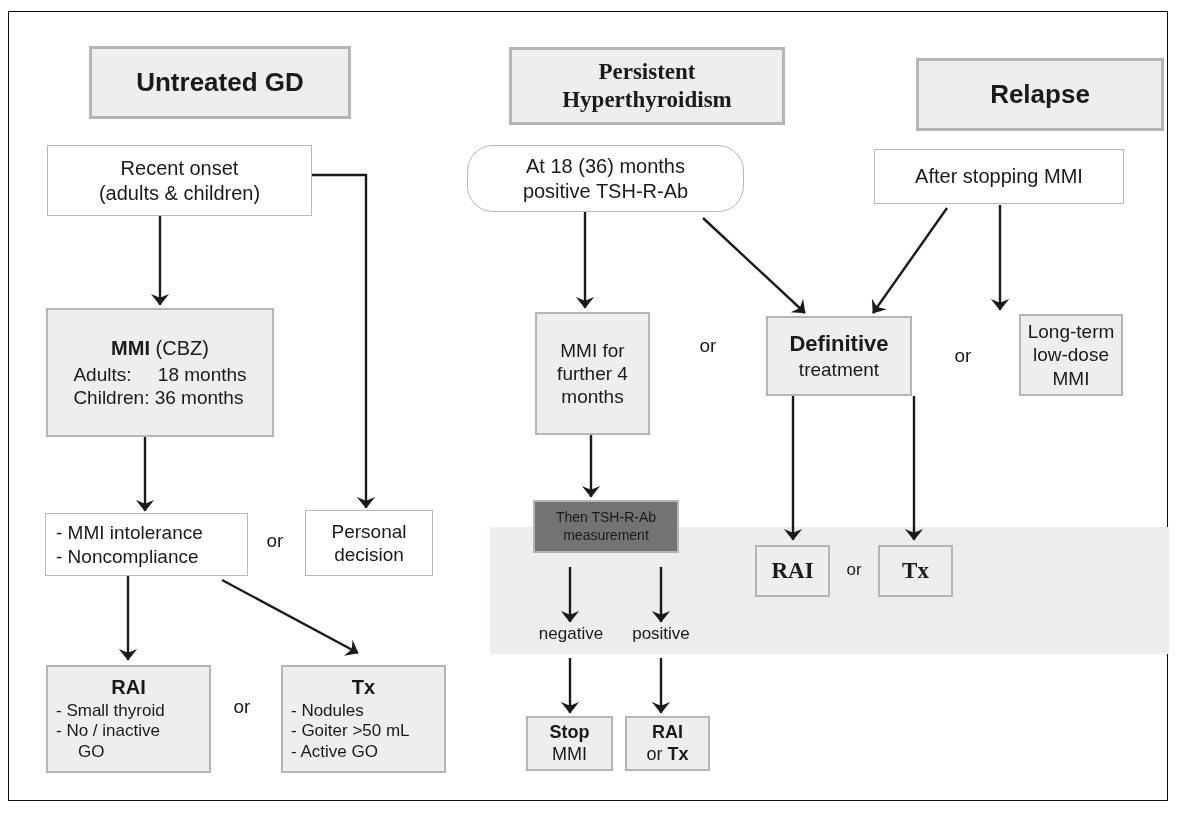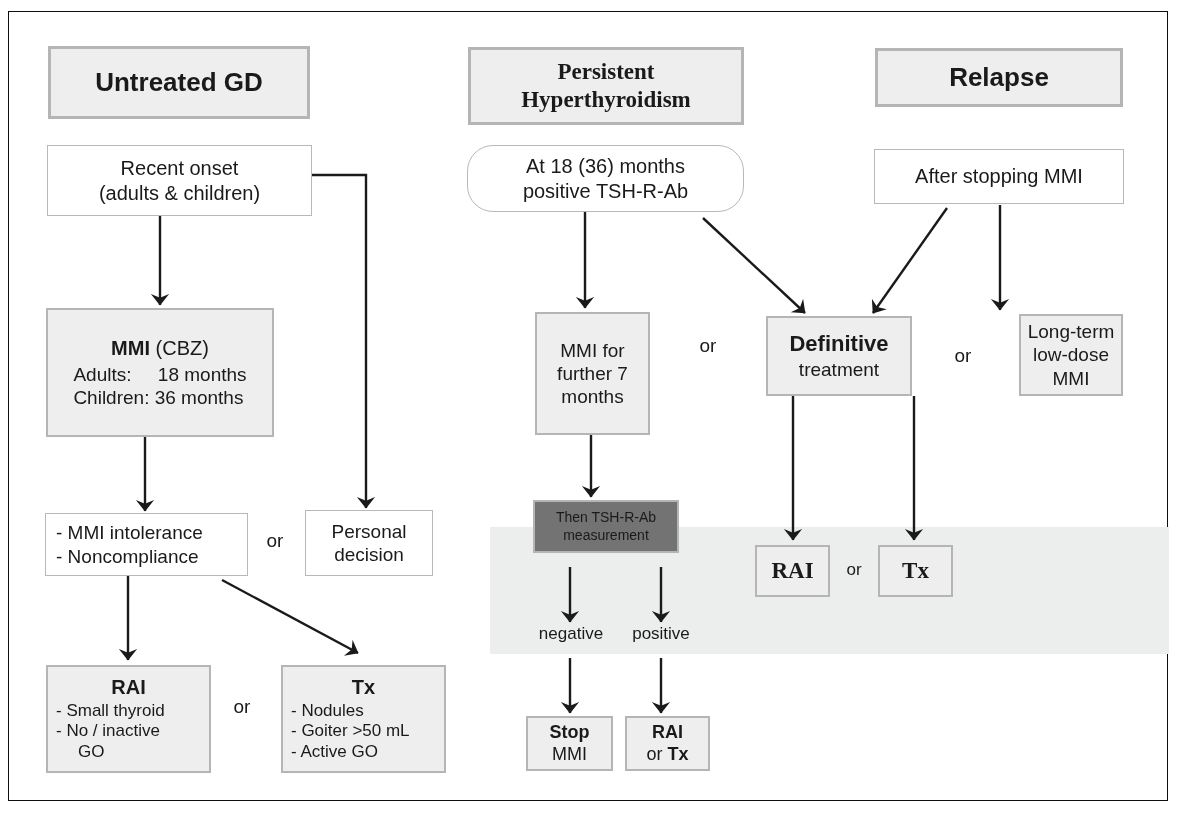--- a/index.html
+++ b/index.html
@@ -36,21 +36,21 @@
     box-sizing:border-box;
     display:flex;
     flex-direction:column;
     align-items:center;
     justify-content:center;
     text-align:center;
     background:#ffffff;
     border:1.5px solid #b0b0b0;
     line-height:1.22;
   }
-  .box.shaded{background:#eeeeee;border:3px solid #b5b5b5;}
+  .box.shaded{background:#eeeeee;border:3px solid #b5b5b5;margin-left:41px;}
   .box.thin{border:1.5px solid #b8b8b8;background:#ffffff;}
   .box.shadefill{background:#eeeeee;border:2.5px solid #b5b5b5;}
 
   .hdr{font-weight:bold;}
 
   .t26{font-size:26px;}
   .t23{font-size:23px;font-family:Liberation Serif, serif;}
   .t20{font-size:20px;}
   .t19{font-size:19px;}
   .t18{font-size:18px;}
@@ -214,21 +214,21 @@
   <div class="box thin t20" style="left:467px;top:145px;width:277px;height:67px;border-radius:26px;">
     <span class="lines">
       <span>At 18 (36) months</span>
       <span>positive TSH-R-Ab</span>
     </span>
   </div>
 
   <div class="box shadefill t19" style="left:535px;top:312px;width:115px;height:123px;">
     <span class="lines">
       <span>MMI for</span>
-      <span>further 7</span>
+      <span>further 4</span>
       <span>months</span>
     </span>
   </div>
 
   <div class="orlbl" style="left:688px;top:335px;width:40px;">or</div>
 
   <div class="box t14" style="left:533px;top:500px;width:146px;height:53px;border:2.5px solid #b5b5b5;background:#737373;">
     <span class="lines">
       <span>Then TSH-R-Ab</span>
       <span>measurement</span>
@@ -245,21 +245,21 @@
     </span>
   </div>
 
   <div class="box shadefill t18" style="left:625px;top:716px;width:85px;height:55px;">
     <span class="lines">
       <span class="hdr">RAI</span>
       <span>or <b>Tx</b></span>
     </span>
   </div>
 
-  <div class="box shaded t26 hdr" style="left:875px;top:48px;width:248px;height:59px;">
+  <div class="box shaded t26 hdr" style="left:875px;top:58px;width:248px;height:73px;">
     <span>Relapse</span>
   </div>
 
   <div class="box thin t20" style="left:874px;top:149px;width:250px;height:55px;">
     <span>After stopping MMI</span>
   </div>
 
   <div class="box shadefill" style="left:766px;top:316px;width:146px;height:80px;">
     <span class="t22 hdr" style="font-size:22px;">Definitive</span>
     <span class="t19">treatment</span>

